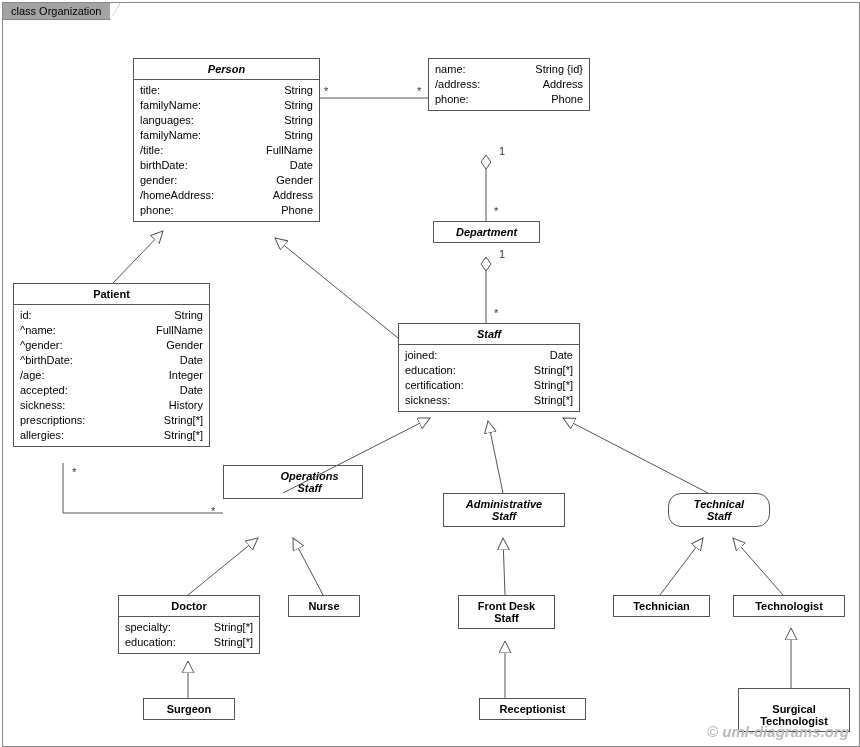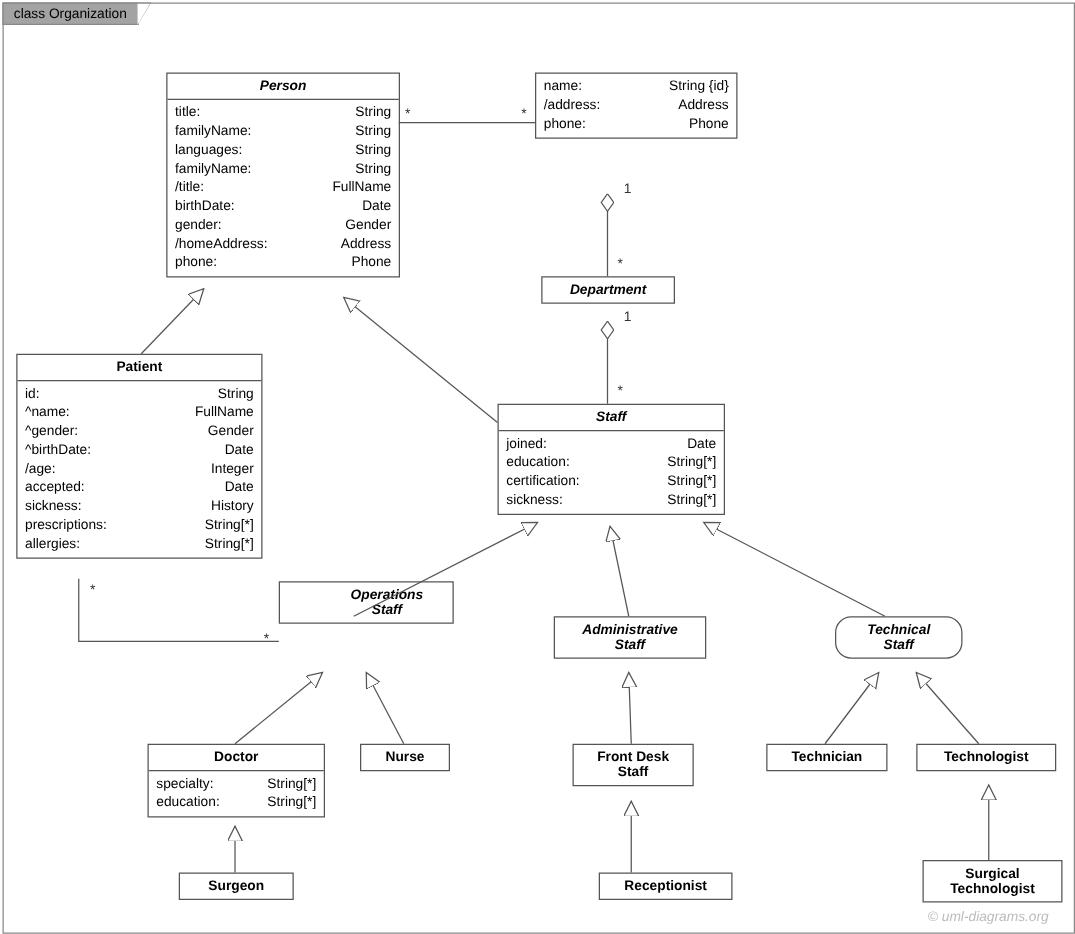--- a/index.html
+++ b/index.html
@@ -63,25 +63,26 @@
   .attr-row { display: flex; justify-content: space-between; gap: 10px; line-height: 15px; }
   .attr-row span:first-child { white-space: nowrap; }
   .attr-row span:last-child { white-space: nowrap; }
   svg.connections {
     position: absolute;
     top: 0; left: 0;
     pointer-events: none;
   }
   .watermark {
     position: absolute;
-    right: 20px;
+    right: 10px;
     bottom: 6px;
     color: #bbb;
-    font-size: 11px;
+    font-size: 15px;
     font-style: italic;
+    font-weight: bold;
   }
   .mult {
     position: absolute;
     font-size: 11px;
     color: #333;
     background: #fff;
     padding: 0 1px;
   }
 </style>
 </head>
@@ -268,21 +269,21 @@
 
   <div class="class-box" style="left:140px; top:695px; width:90px;">
     <div class="class-title no-border">Surgeon</div>
   </div>
 
   <div class="class-box" style="left:476px; top:695px; width:105px;">
     <div class="class-title no-border">Receptionist</div>
   </div>
 
   <div class="class-box" style="left:735px; top:685px; width:110px;">
-    <div class="class-title no-border" style="white-space:pre-line;">Surgical
+    <div class="class-title no-border" style="white-space:pre-line;margin-top:10px;">Surgical
 Technologist</div>
   </div>
 
   <div class="mult" style="left:320px; top:82px;">*</div>
   <div class="mult" style="left:413px; top:82px;">*</div>
   <div class="mult" style="left:495px; top:142px;">1</div>
   <div class="mult" style="left:490px; top:202px;">*</div>
   <div class="mult" style="left:495px; top:245px;">1</div>
   <div class="mult" style="left:490px; top:304px;">*</div>
   <div class="mult" style="left:68px; top:463px;">*</div>

